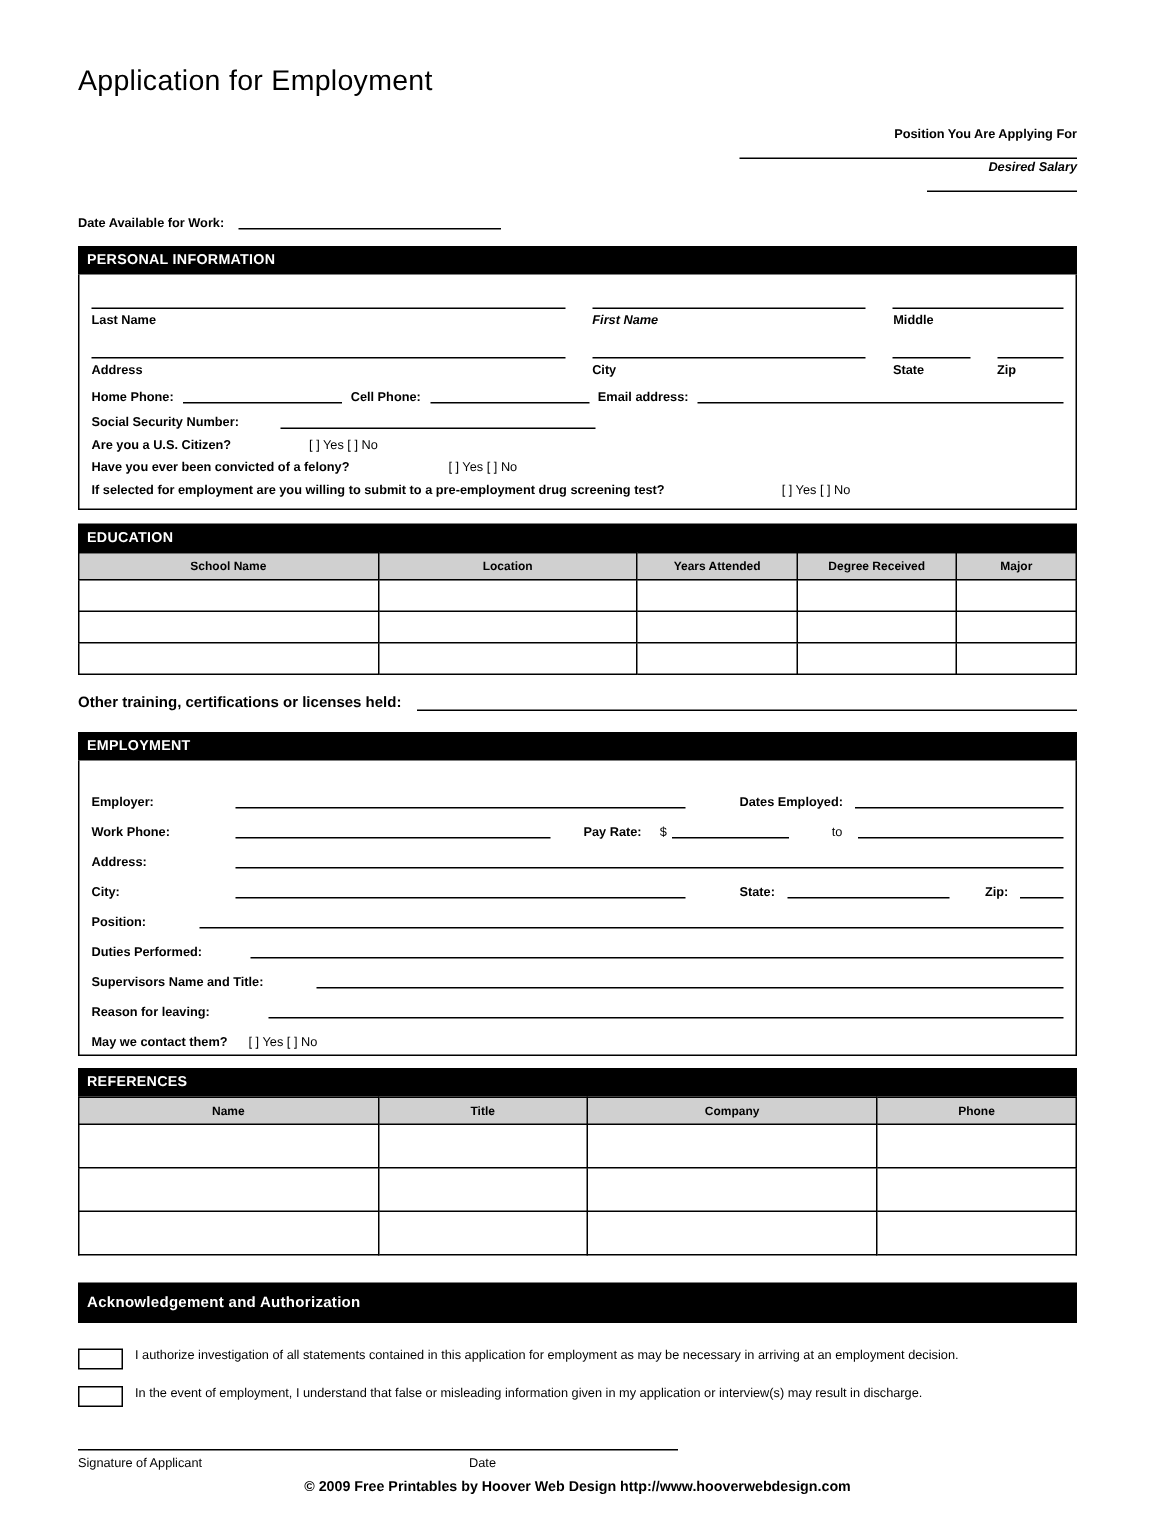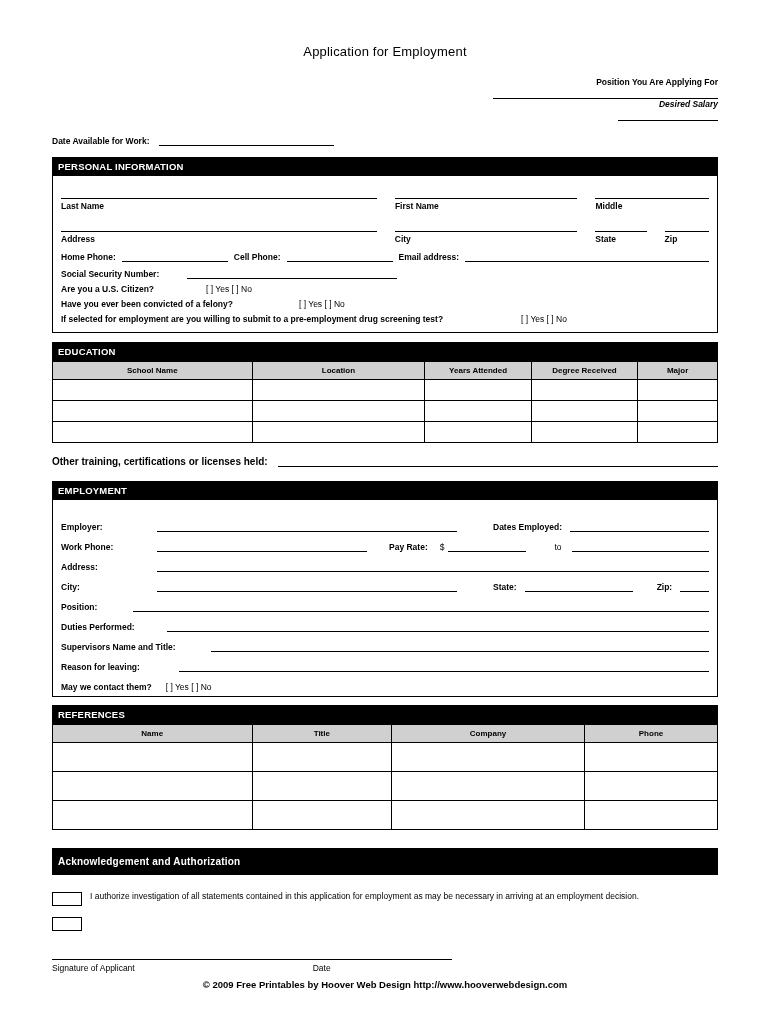--- a/index.html
+++ b/index.html
@@ -16,22 +16,21 @@
     overflow: hidden;
   }
   .page {
     position: relative;
     width: 770px;
     height: 1024px;
     box-sizing: border-box;
     padding: 0 52px;
   }
   .doc-title {
-    text-align: center;
-    font-size: 13px;
+    font-size: 19px;
     font-weight: normal;
     margin: 0;
     padding-top: 44px;
     letter-spacing: 0.2px;
   }
   .lbl {
     font-size: 8.5px;
     font-weight: bold;
     white-space: nowrap;
   }
@@ -188,21 +187,21 @@
 
   <div class="section" style="margin-top:11px;">
     <div class="bar">PERSONAL INFORMATION</div>
     <div class="boxed pi">
 
       <div class="pi-names">
         <div class="field" style="width:320px;">
           <div class="fl-line"></div>
           <div class="fl-label">Last Name</div>
         </div>
-        <div class="field" style="width:185px; margin-left:18px;">
+        <div class="field" style="width:185px; margin-left:18px;font-style:italic;">
           <div class="fl-line"></div>
           <div class="fl-label">First Name</div>
         </div>
         <div class="field" style="width:115px; margin-left:18px;">
           <div class="fl-line"></div>
           <div class="fl-label">Middle</div>
         </div>
       </div>
 
       <div class="pi-names" style="margin-top:4px;">
@@ -412,20 +411,21 @@
   <div class="section" style="margin-top:18px;">
     <div class="bar" style="font-size:10px; padding:8px 6px;">Acknowledgement and Authorization</div>
 
     <div style="padding:6px 0 0 0;">
       <div class="ack-item">
         <span class="cb"></span>
         <span class="ack-text" style="max-width:585px;">I authorize investigation of all statements contained in this application for employment as may be necessary in arriving at an employment decision.</span>
       </div>
       <div class="ack-item">
         <span class="cb"></span>
+        <span class="ack-text" style="max-width:585px;">In the event of employment, I understand that false or misleading information given in my application or interview(s) may result in discharge.</span>
       </div>
     </div>
 
     <div class="sig"></div>
     <div class="sig-labels">
       <span>Signature of  Applicant</span>
       <span style="margin-left:178px;">Date</span>
     </div>
   </div>
 

